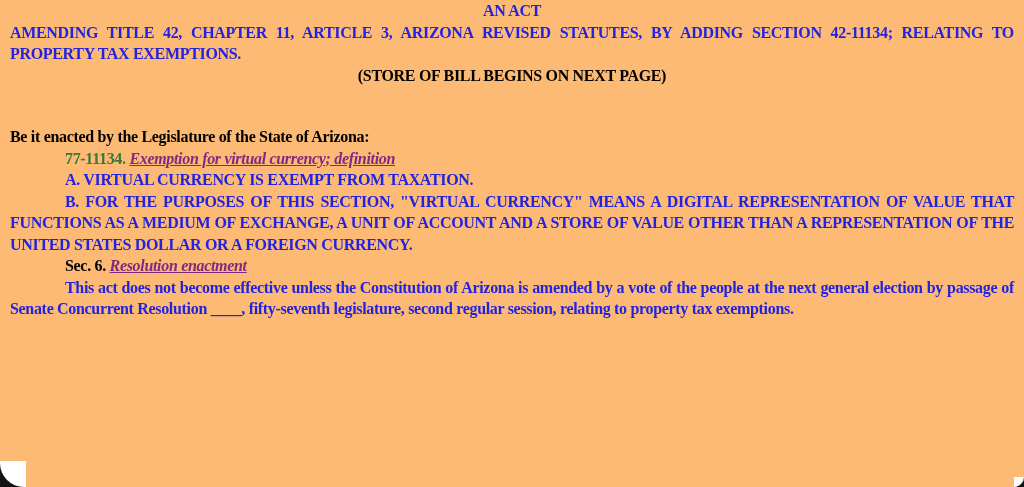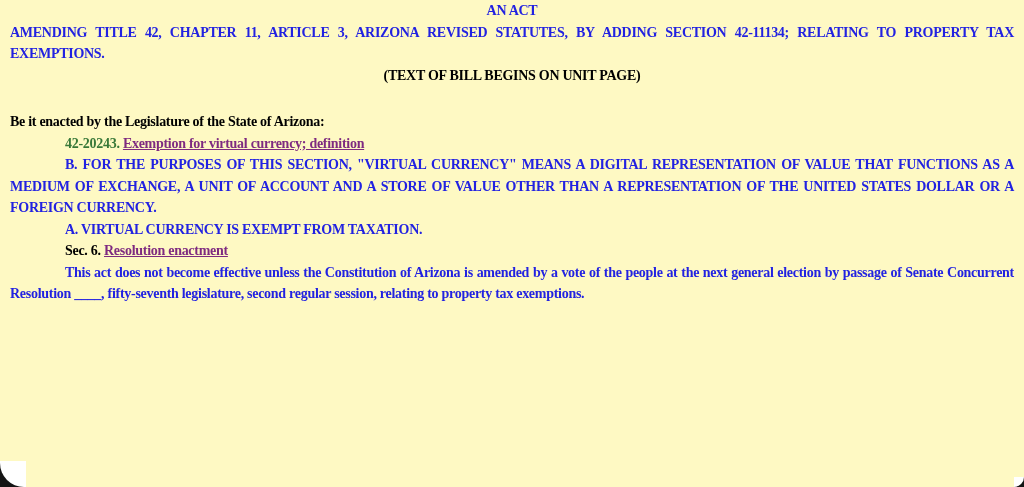--- a/index.html
+++ b/index.html
@@ -1,74 +1,74 @@
 <!DOCTYPE html>
 <html style="--amendment_blue: #2222E1; --statute_green: #387838; --heading_purple: #7E2A80; --text_black: #000000;"><head>
 <meta charset="utf-8">
 <style>
   * { box-sizing: border-box; }
   html, body { margin: 0; padding: 0; background: #ffffff; }
   .page {
     position: relative;
     width: 1024px;
     height: 487px;
-    background: #fef9c3;
+    background: #fdba74;
     overflow: hidden;
     padding: 0 10px;
     color: #000000;
     font-family: "Liberation Serif", serif;
     font-weight: bold;
-    font-size: 14px;
+    font-size: 16px;
     line-height: 21.5px;
     letter-spacing: -0.02em;
   }
   .page p, .page h1 { margin: 0; padding: 0; font-size: inherit; line-height: inherit; }
   .center { text-align: center; }
   .just   { text-align: justify; }
   .ind    { text-indent: 55px; }
   .blue   { color: var(--amendment_blue, #2222E1); }
   .green  { color: var(--statute_green, #387838); }
   .purple { color: var(--heading_purple, #7E2A80); }
-  .u      { text-decoration: underline; }
+  .u      { text-decoration: underline; font-style: italic; }
   .title-top { margin-top: 34px; }
   .preamble  { margin-top: 21px; }
   .notice    { margin-top: 42px; }
-  .body-text { margin-top: 25px; }
+  .body-text { margin-top: 40px; }
   
   .corner-bl { position: absolute; left: 0; bottom: 0; width: 26px; height: 26px; background: #141414; }
   .corner-bl::after { content: ""; position: absolute; left: 0; bottom: 0; width: 26px; height: 26px;
                       background: #ffffff; border-bottom-left-radius: 24px; }
   .corner-br { position: absolute; right: 0; bottom: 0; width: 10px; height: 10px; background: #141414; }
   .corner-br::after { content: ""; position: absolute; right: 0; bottom: 0; width: 10px; height: 10px;
                       background: #ffffff; border-bottom-right-radius: 10px; }
 </style>
 </head>
 <body>
 
 <div class="page">
 
   <h1 class="center blue title-top">AN ACT</h1>
 
   <p class="blue just preamble">AMENDING TITLE 42, CHAPTER 11, ARTICLE 3, ARIZONA REVISED STATUTES, BY ADDING SECTION 42-11134; RELATING TO PROPERTY TAX EXEMPTIONS.</p>
 
-  <p class="center notice">(TEXT OF BILL BEGINS ON UNIT PAGE)</p>
+  <p class="center notice">(STORE OF BILL BEGINS ON NEXT PAGE)</p>
 
   <div class="body-text">
 
     <p>Be it enacted by the Legislature of the State of Arizona:</p>
 
 
     <p class="ind">
-      <span class="green">42-20243.</span>
+      <span class="green">77-11134.</span>
       <span class="purple u">Exemption for virtual currency; definition</span>
     </p>
 
+    <p class="blue ind">A. VIRTUAL CURRENCY IS EXEMPT FROM TAXATION.</p>
+
     <p class="blue ind just">B. FOR THE PURPOSES OF THIS SECTION, "VIRTUAL CURRENCY" MEANS A DIGITAL REPRESENTATION OF VALUE THAT FUNCTIONS AS A MEDIUM OF EXCHANGE, A UNIT OF ACCOUNT AND A STORE OF VALUE OTHER THAN A REPRESENTATION OF THE UNITED STATES DOLLAR OR A FOREIGN CURRENCY.</p>
-
-    <p class="blue ind">A. VIRTUAL CURRENCY IS EXEMPT FROM TAXATION.</p>
 
     <p class="ind">
       <span>Sec. 6.</span>
       <span class="purple u">Resolution enactment</span>
     </p>
 
     <p class="blue ind just">This act does not become effective unless the Constitution of Arizona is amended by a vote of the people at the next general election by passage of Senate Concurrent Resolution ____, fifty-seventh legislature, second regular session, relating to property tax exemptions.</p>
 
   </div>
 

